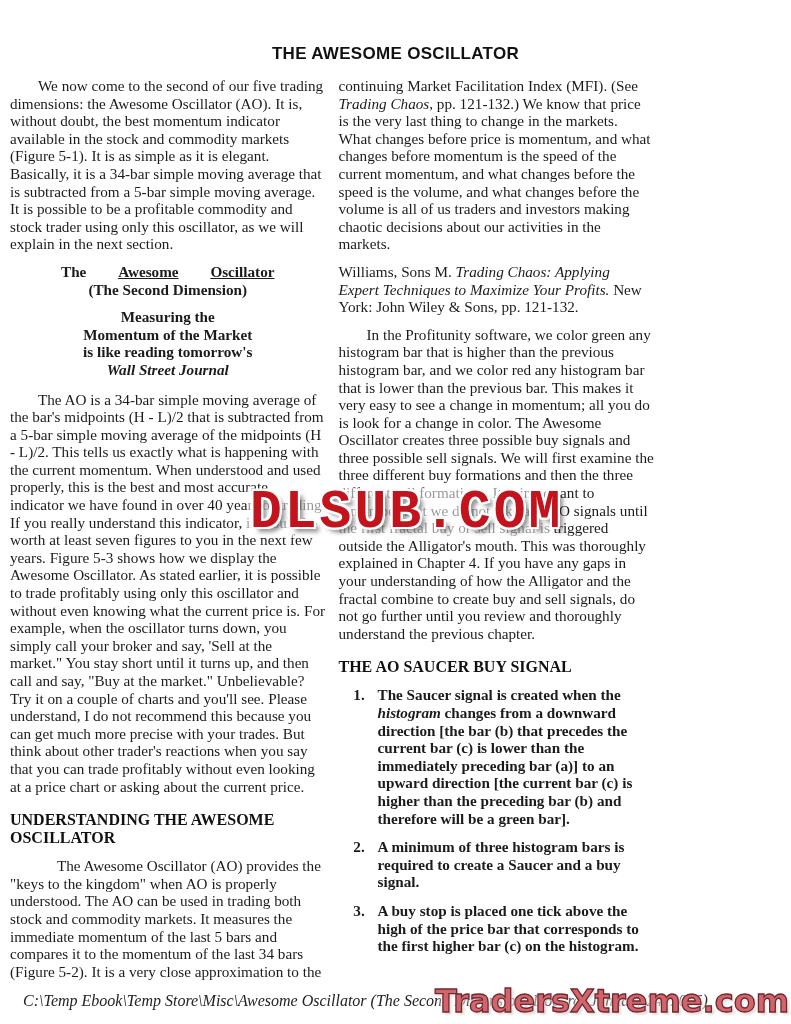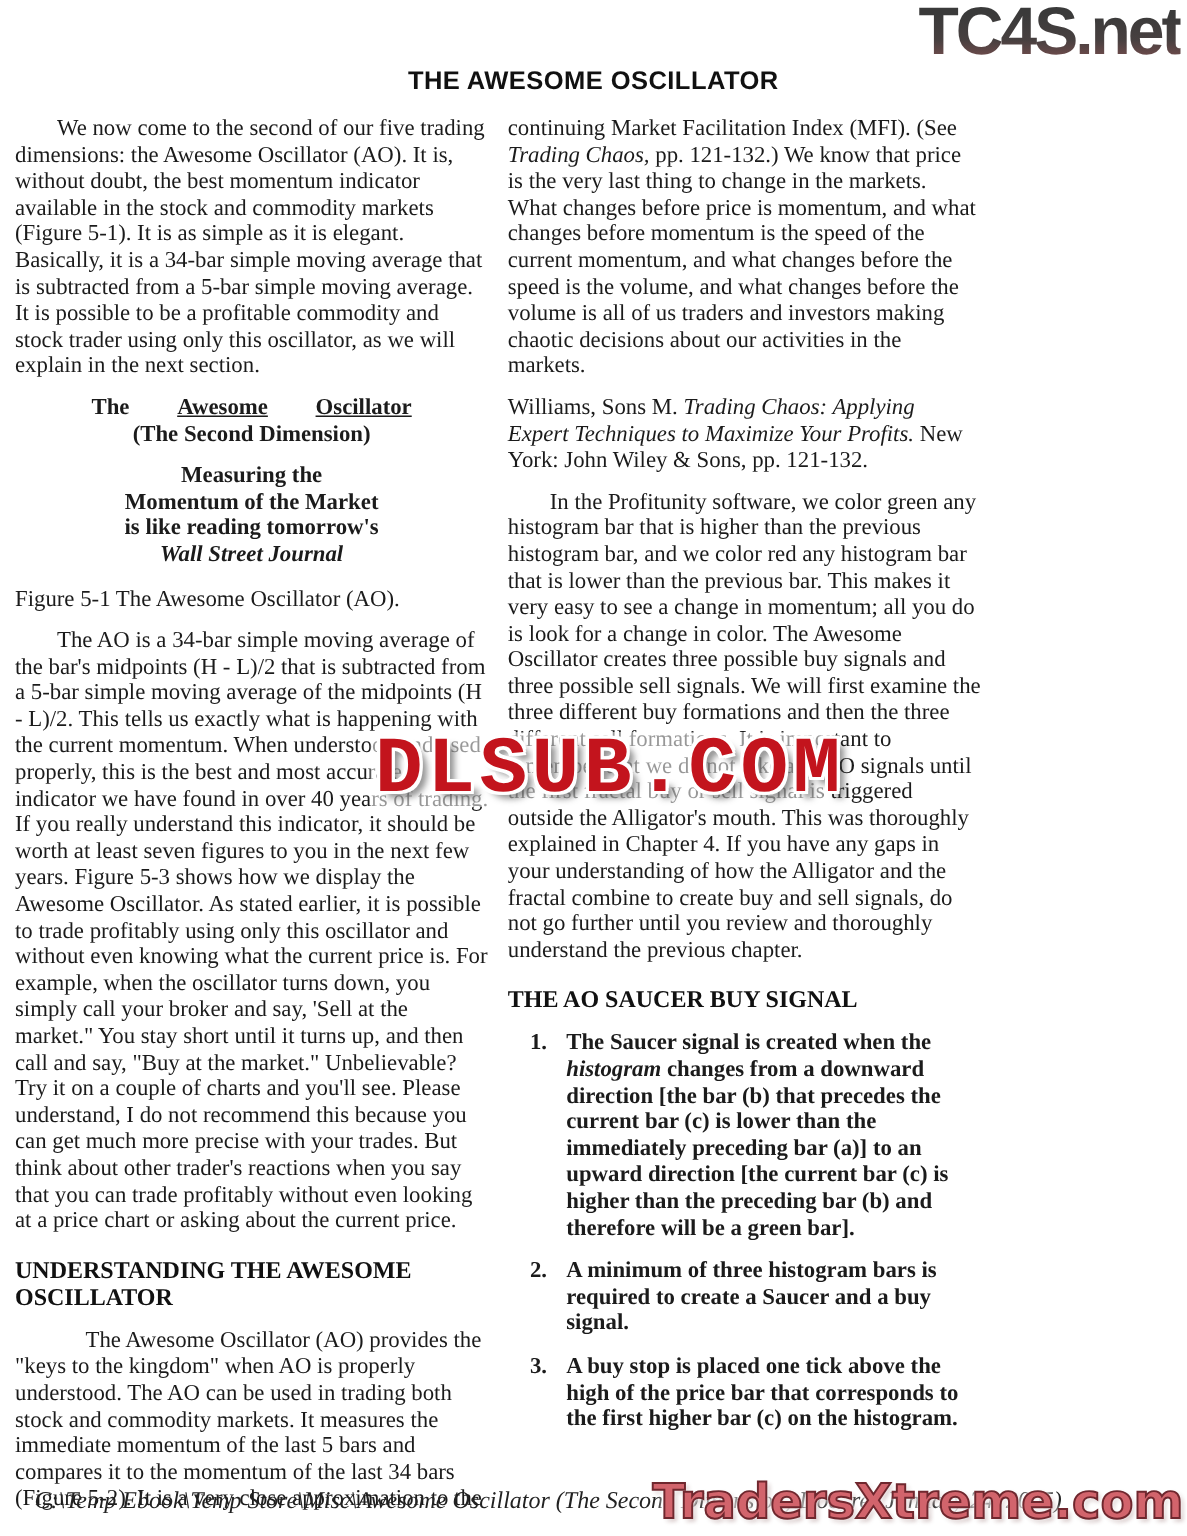--- a/index.html
+++ b/index.html
@@ -85,39 +85,37 @@
     text-shadow:
       0 0 2px #ffffff,0 0 4px #ffffff,0 0 6px #ffffff,
       2px 2px 3px rgba(90,30,30,0.35);
   }
 </style>
 </head>
 <body>
 
 <div class="page">
 
-  <div class="tc4s">TC4S.net</div>
 
   <h1 class="title">THE AWESOME OSCILLATOR</h1>
 
   <div class="columns">
 
     <div class="col">
       <p class="indent">We now come to the second of our five trading dimensions: the Awesome Oscillator (AO). It is, without doubt, the best momentum indicator available in the stock and commodity markets (Figure 5-1). It is as simple as it is elegant. Basically, it is a 34-bar simple moving average that is subtracted from a 5-bar simple moving average. It is possible to be a profitable commodity and stock trader using only this oscillator, as we will explain in the next section.</p>
 
       <div class="epigraph">
         <p><span class="bd">The </span><span class="bd un">Awesome</span><span class="bd"> </span><span class="bd un">Oscillator</span></p>
         <p class="epi-group1">(The Second Dimension)</p>
         <p>Measuring the</p>
         <p>Momentum of the Market</p>
         <p>is like reading tomorrow's</p>
         <p><span class="it bd">Wall Street Journal</span></p>
       </div>
 
-      <p>Figure 5-1 The Awesome Oscillator (AO).</p>
 
       <p class="indent">The AO is a 34-bar simple moving average of the bar's midpoints (H - L)/2 that is subtracted from a 5-bar simple moving average of the midpoints (H - L)/2. This tells us exactly what is happening with the current momentum. When understood and used properly, this is the best and most accurate indicator we have found in over 40 years of trading. If you really understand this indicator, it should be worth at least seven figures to you in the next few years. Figure 5-3 shows how we display the Awesome Oscillator. As stated earlier, it is possible to trade profitably using only this oscillator and without even knowing what the current price is. For example, when the oscillator turns down, you simply call your broker and say, 'Sell at the market." You stay short until it turns up, and then call and say, "Buy at the market." Unbelievable? Try it on a couple of charts and you'll see. Please understand, I do not recommend this because you can get much more precise with your trades. But think about other trader's reactions when you say that you can trade profitably without even looking at a price chart or asking about the current price.</p>
 
 
       <h2 class="colhead">UNDERSTANDING THE AWESOME OSCILLATOR</h2>
 
       <p class="indent-lg">The Awesome Oscillator (AO) provides the "keys to the kingdom" when AO is properly understood. The AO can be used in trading both stock and commodity markets. It measures the immediate momentum of the last 5 bars and compares it to the momentum of the last 34 bars (Figure 5-2). It is a very close approximation to the</p>
     </div>
 
     <div class="col">

